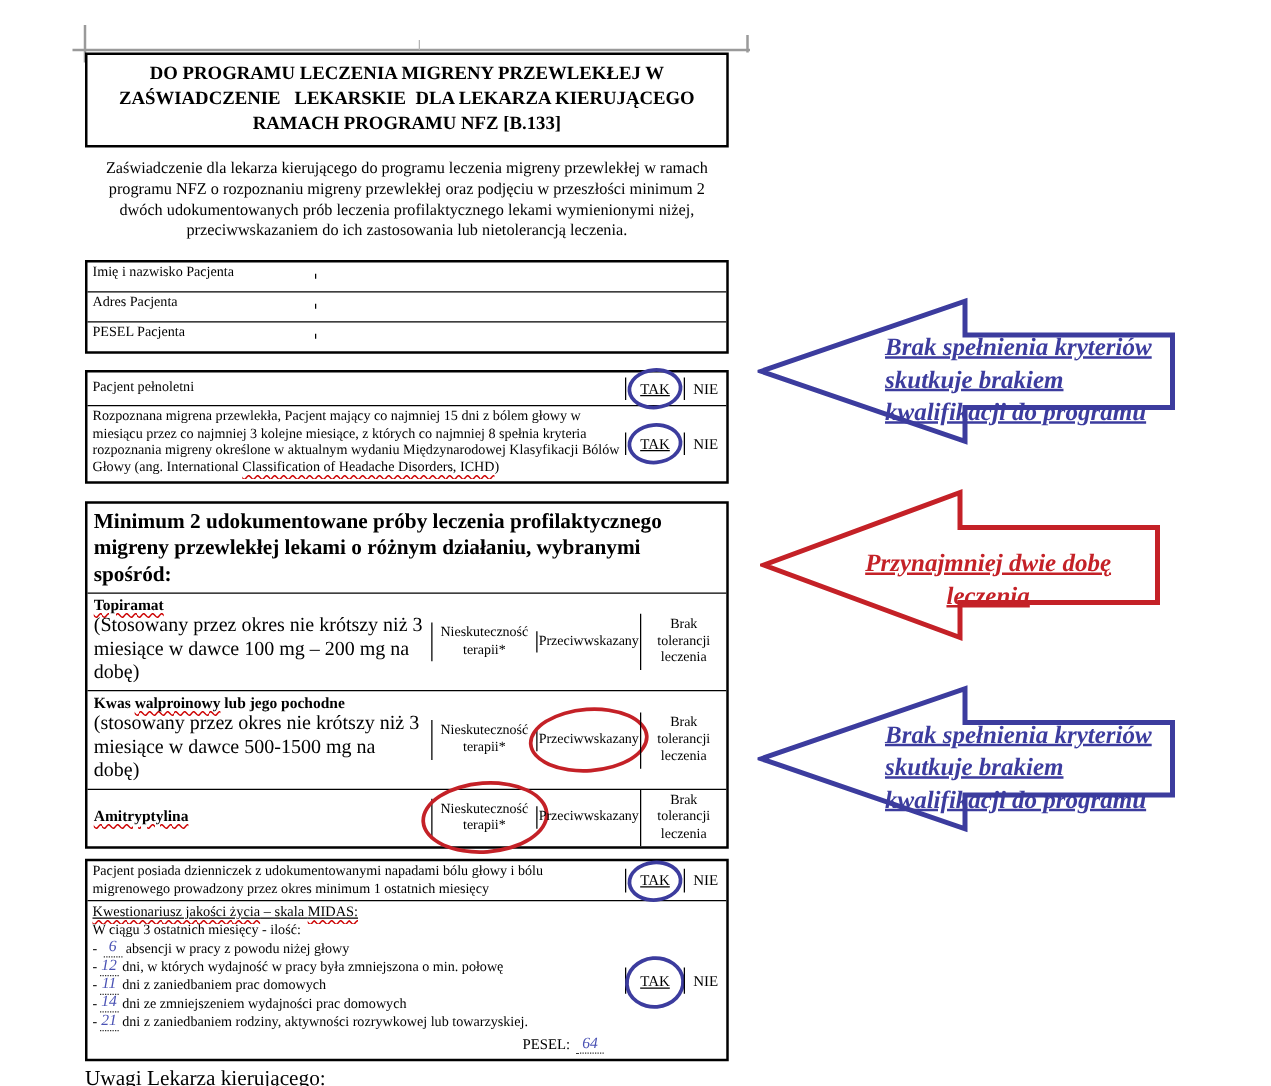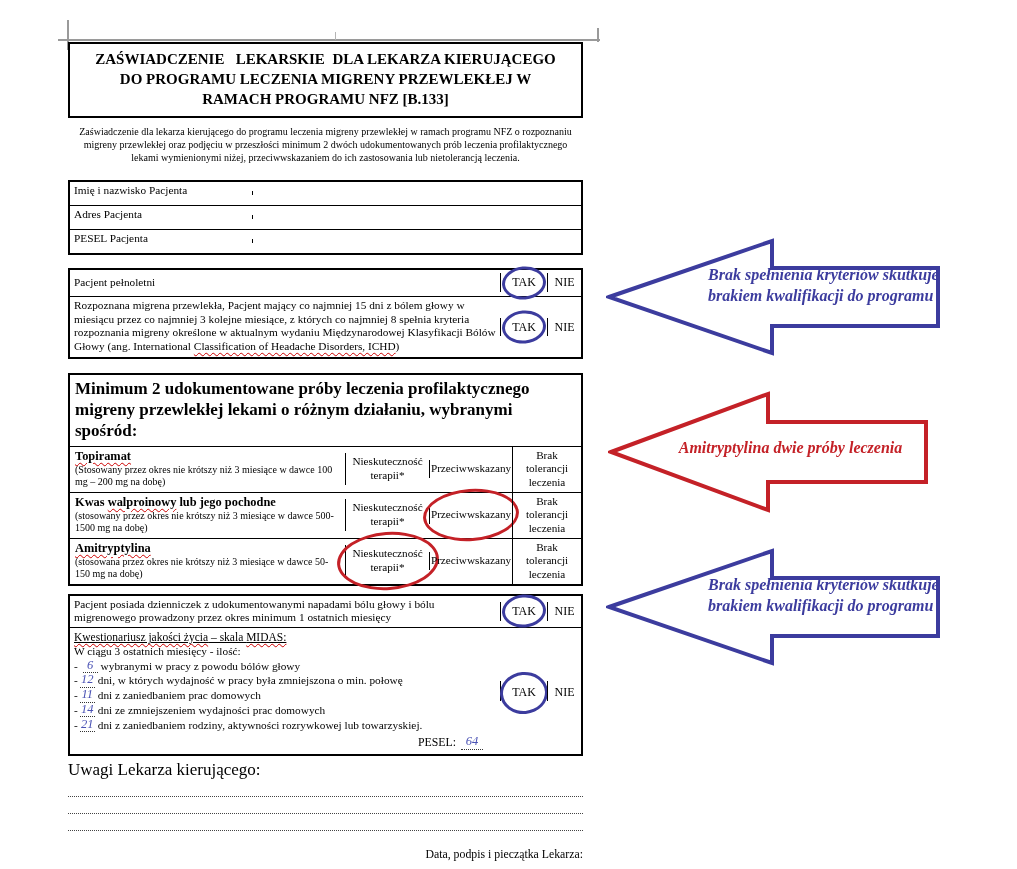--- a/index.html
+++ b/index.html
@@ -11,52 +11,52 @@
   .gray-tick-left { position:absolute; left:67px; top:20px; height:30px; border-left:2px solid #9a9a9a; }
   .gray-tick-right { position:absolute; left:597px; top:28px; height:14px; border-left:2px solid #9a9a9a; }
   .gray-tick-mid { position:absolute; left:335px; top:32px; height:8px; border-left:1.5px solid #b5b5b5; }
 
   .form { position:absolute; left:68px; top:42px; width:515px; }
 
   
   .title-box { border:2px solid #000; padding:6px 4px 7px; text-align:center; font-weight:bold; font-size:15px; line-height:1.32; }
   .title-line { white-space:pre; }
 
-  .intro { margin-top:8px; padding:0 2px; font-size:10px; line-height:1.28; text-align:center; }
+  .intro { margin-top:8px; padding:0 2px; font-size:13px; line-height:1.28; text-align:center; }
 
   
   .tbl { border:2px solid #000; margin-top:14px; width:100%; }
   .tr { display:flex; align-items:center; }
   .tr + .tr { border-top:1.5px solid #000; }
   .td { padding:2px 4px; font-size:11.3px; line-height:1.22; }
   .td + .td { border-left:1.5px solid #000; }
 
   
   .patient .td.lbl { width:182px; height:23px; }
   .patient .td.val { flex:1; }
 
   
   .td.qtext { width:430px; }
   .td.yes, .td.no { display:flex; align-items:center; justify-content:center; font-size:12px; position:relative; }
-  .td.yes { width:47px; }
+  .td.yes { width:47px;text-decoration:underline; }
   .td.no  { flex:1; }
 
   .criteria .tr.r1 { min-height:26px; }
   .criteria .tr.r2 .td.qtext { padding-bottom:3px; }
 
   
   .circ { position:absolute; border-radius:50%; pointer-events:none; }
   .circ.blue { width:44px; height:33px; border:3px solid #3c3c9e; left:50%; top:50%; transform:translate(-50%,-50%) rotate(-5deg); }
   .circ.red  { border:3.5px solid #c42127; left:50%; top:50%; transform:translate(-50%,-50%) rotate(-4deg); }
 
   
   .treat .heading { font-weight:bold; font-size:17px; line-height:1.25; padding:3px 5px 4px; }
   .treat .td.drug { width:275px; padding:2px 5px 4px; }
   .treat .drug-name { font-weight:bold; font-size:12.4px; line-height:1.2; }
-  .treat .drug-details { font-size:10px; line-height:1.18; }
+  .treat .drug-details { font-size:16px; line-height:1.18; }
   .treat .td.opt { display:flex; align-items:center; justify-content:center; text-align:center; position:relative; font-size:11.2px; }
   .treat .td.o1 { width:84px; }
   .treat .td.o2 { width:83px; }
   .treat .td.o3 { flex:1; }
 
   .footnote { margin-top:2px; font-size:9.4px; line-height:1.18; }
 
   
   .diary .tr.r2 .td.yes, .diary .tr.r2 .td.no { align-items:flex-start; padding-top:4px; }
   .midas-cell { width:430px; padding:2px 4px 4px; }
@@ -72,40 +72,40 @@
   
   .remarks { margin-top:4px; }
   .remarks-label { font-size:17px; }
   .dotline { height:17px; border-bottom:1.6px dotted #444; }
 
   .signature { margin-top:16px; text-align:right; font-size:11.8px; }
 
   
   .ann { position:absolute; }
   .ann svg { display:block; }
-  .ann-text { position:absolute; font-weight:bold; font-style:italic; font-size:16px; line-height:1.3; }
+  .ann-text { position:absolute; font-weight:bold; font-style:italic; font-size:20px; line-height:1.3;text-decoration:underline; }
   .ann-text.blue { color:#3c3c9e; left:102px; top:27px; width:242px; }
   .ann-text.red  { color:#c42127; left:55px; top:48px; width:255px; text-align:center; }
   .ann.blue1 { left:606px; top:238px; width:336px; height:118px; }
   .ann.redA  { left:608px; top:390px; width:322px; height:124px; }
   .ann.blue2 { left:606px; top:548px; width:336px; height:118px; }
 </style>
 </head>
 <body>
 
 <div class="gray-rule"></div>
 <div class="gray-tick-left"></div>
 <div class="gray-tick-right"></div>
 <div class="gray-tick-mid"></div>
 
 <div class="form">
 
   <div class="title-box">
+    <div class="title-line">DO PROGRAMU LECZENIA MIGRENY PRZEWLEKŁEJ W</div>
     <div class="title-line">ZAŚWIADCZENIE   LEKARSKIE  DLA LEKARZA KIERUJĄCEGO</div>
-    <div class="title-line">DO PROGRAMU LECZENIA MIGRENY PRZEWLEKŁEJ W</div>
     <div class="title-line">RAMACH PROGRAMU NFZ [B.133]</div>
   </div>
 
   <div class="intro">Zaświadczenie dla lekarza kierującego do programu leczenia migreny przewlekłej w ramach programu NFZ o rozpoznaniu migreny przewlekłej oraz podjęciu w przeszłości minimum 2 dwóch udokumentowanych prób leczenia profilaktycznego lekami wymienionymi niżej, przeciwwskazaniem do ich zastosowania lub nietolerancją leczenia.</div>
 
   <div class="tbl patient" style="margin-top:15px">
     <div class="tr">
       <div class="td lbl">Imię i nazwisko Pacjenta</div>
       <div class="td val"></div>
     </div>
@@ -163,21 +163,20 @@
       <div class="td opt o1">Nieskuteczność terapii*</div>
       <div class="td opt o2">
         <span>Przeciwwskazany</span>
         <i class="circ red" style="width:96px;height:52px"></i>
       </div>
       <div class="td opt o3">Brak tolerancji leczenia</div>
     </div>
     <div class="tr">
       <div class="td drug">
         <div class="drug-name"><span></span><span class="sq">Amitryptylina</span><span></span></div>
-        <div class="drug-details">(stosowana przez okres nie krótszy niż 3 miesiące w dawce 50-150 mg na dobę)</div>
       </div>
       <div class="td opt o1">
         <span>Nieskuteczność terapii*</span>
         <i class="circ red" style="width:102px;height:58px"></i>
       </div>
       <div class="td opt o2">Przeciwwskazany</div>
       <div class="td opt o3">Brak tolerancji leczenia</div>
     </div>
   </div>
 
@@ -190,21 +189,21 @@
         <i class="circ blue"></i>
       </div>
       <div class="td no">
         <span>NIE</span>
       </div>
     </div>
     <div class="tr r2">
       <div class="td midas-cell">
         <div class="midas-heading"><span class="sq">Kwestionariusz jakości życia</span><span> – skala </span><span class="sq">MIDAS:</span></div>
         <div class="midas-line">W ciągu 3 ostatnich miesięcy - ilość:</div>
-        <div class="midas-line"><span>-</span> <span class="blank"><i class="hand">6</i></span><span>wybranymi w pracy z powodu bólów głowy</span></div>
+        <div class="midas-line"><span>-</span> <span class="blank"><i class="hand">6</i></span><span>absencji w pracy z powodu niżej głowy</span></div>
         <div class="midas-line"><span>-</span><span class="blank"><i class="hand">12</i></span><span>dni, w których wydajność w pracy była zmniejszona o min. połowę</span></div>
         <div class="midas-line"><span>-</span><span class="blank"><i class="hand">11</i></span><span>dni z zaniedbaniem prac domowych</span></div>
         <div class="midas-line"><span>-</span><span class="blank"><i class="hand">14</i></span><span>dni ze zmniejszeniem wydajności prac domowych</span></div>
         <div class="midas-line"><span>-</span><span class="blank"><i class="hand">21</i></span><span>dni z zaniedbaniem rodziny, aktywności rozrywkowej lub towarzyskiej.</span></div>
         <div class="suma-line"><span>PESEL:</span> <span class="blank"><i class="hand">64</i></span></div>
       </div>
       <div class="td yes">
         <span style="position:relative">
           <span>TAK</span>
           <i class="circ blue" style="width:48px;height:42px;top:58%"></i>
@@ -234,21 +233,21 @@
   <svg width="336" height="118" viewBox="0 0 336 118">
     <polygon points="3,59 166,3 166,30 332,30 332,88 166,88 166,115" fill="#ffffff" stroke="#3c3c9e" stroke-width="4"></polygon>
   </svg>
   <div class="ann-text blue">Brak spełnienia kryteriów skutkuje brakiem kwalifikacji do programu</div>
 </div>
 
 <div class="ann redA">
   <svg width="322" height="124" viewBox="0 0 322 124">
     <polygon points="3,62 160,4 160,32 318,32 318,92 160,92 160,120" fill="#ffffff" stroke="#c42127" stroke-width="4"></polygon>
   </svg>
-  <div class="ann-text red">Amitryptylina dwie próby leczenia</div>
+  <div class="ann-text red">Przynajmniej dwie dobę leczenia</div>
 </div>
 
 <div class="ann blue2">
   <svg width="336" height="118" viewBox="0 0 336 118">
     <polygon points="3,59 166,3 166,30 332,30 332,88 166,88 166,115" fill="#ffffff" stroke="#3c3c9e" stroke-width="4"></polygon>
   </svg>
   <div class="ann-text blue">Brak spełnienia kryteriów skutkuje brakiem kwalifikacji do programu</div>
 </div>
 
 </body></html>

